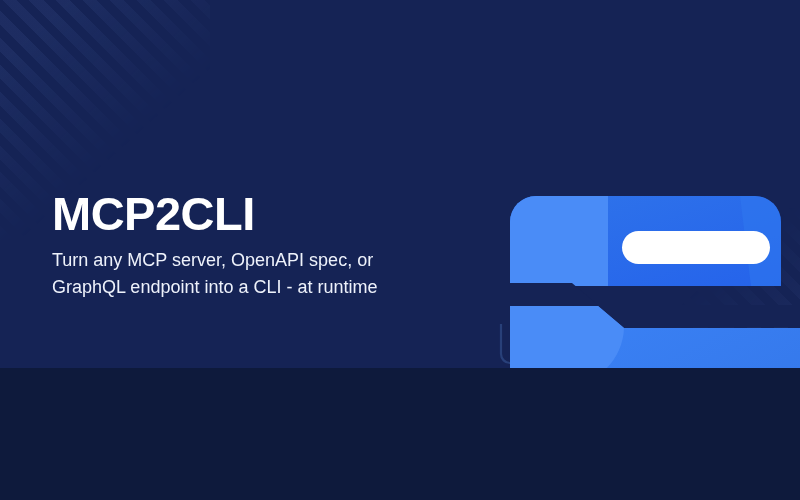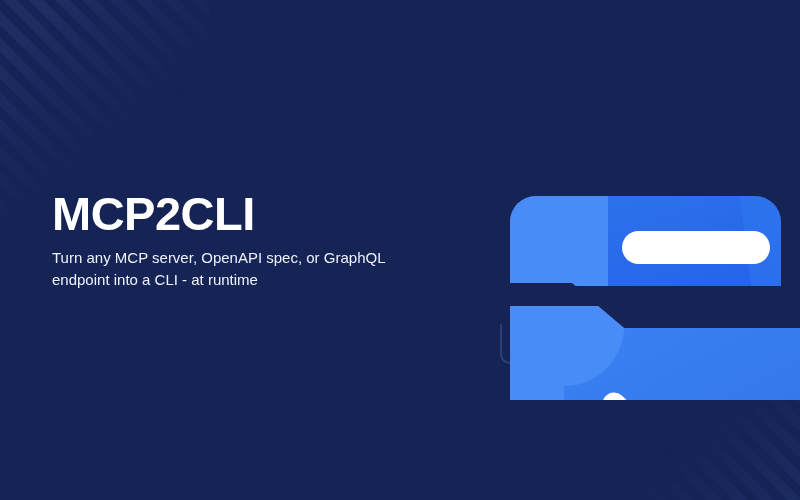--- a/index.html
+++ b/index.html
@@ -3,21 +3,21 @@
 <meta charset="utf-8">
 <style>
   html, body {
     margin: 0;
     padding: 0;
     background: #0e1a3c;
   }
   .banner {
     position: relative;
     width: 800px;
-    height: 500px;
+    height: 368px;
     overflow: hidden;
     background: #152355;
     font-family: "Liberation Sans", sans-serif;
   }
 
   
   .stripes {
     position: absolute;
     pointer-events: none;
   }
@@ -63,21 +63,21 @@
   .title {
     margin: 0;
     font-size: 47px;
     line-height: 1.02;
     font-weight: bold;
     letter-spacing: -0.5px;
     color: #ffffff;
   }
   .subtitle {
     margin: 9px 0 0 0;
-    font-size: 15px;
+    font-size: 18px;
     line-height: 1.48;
     font-weight: normal;
     color: #eef2fb;
   }
 
   
   .illustration {
     position: absolute;
     left: 400px;
     top: 100px;

